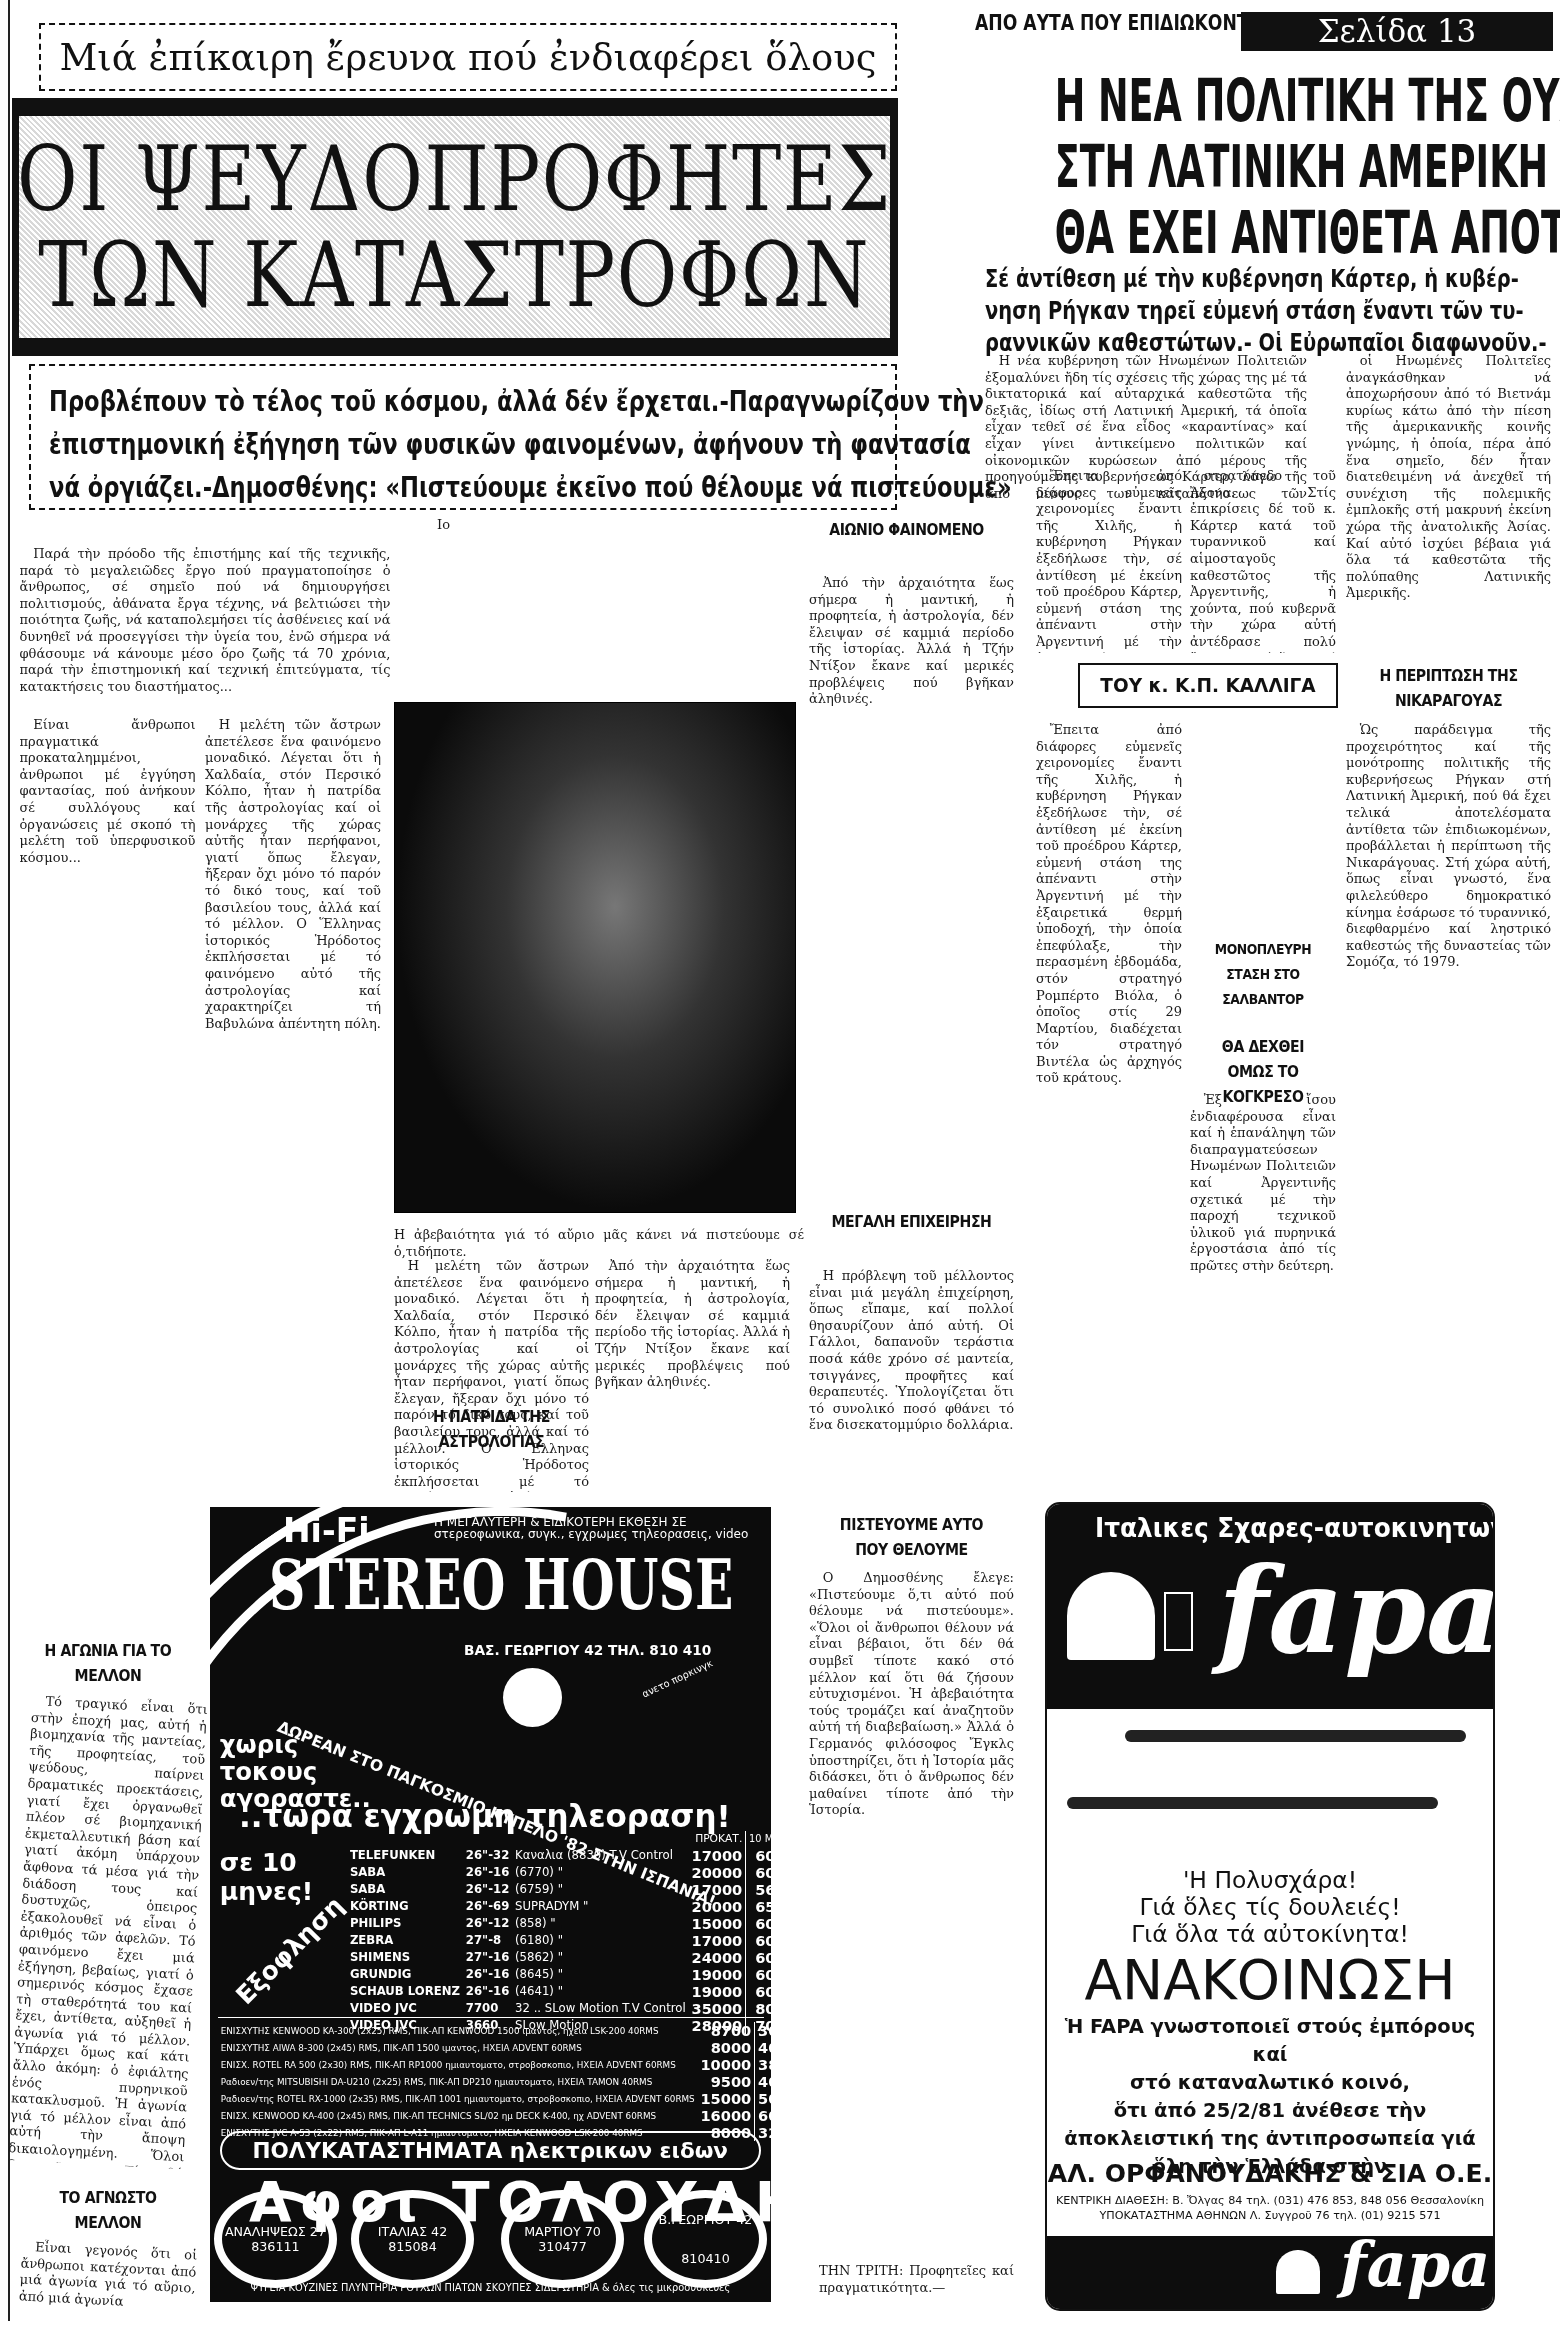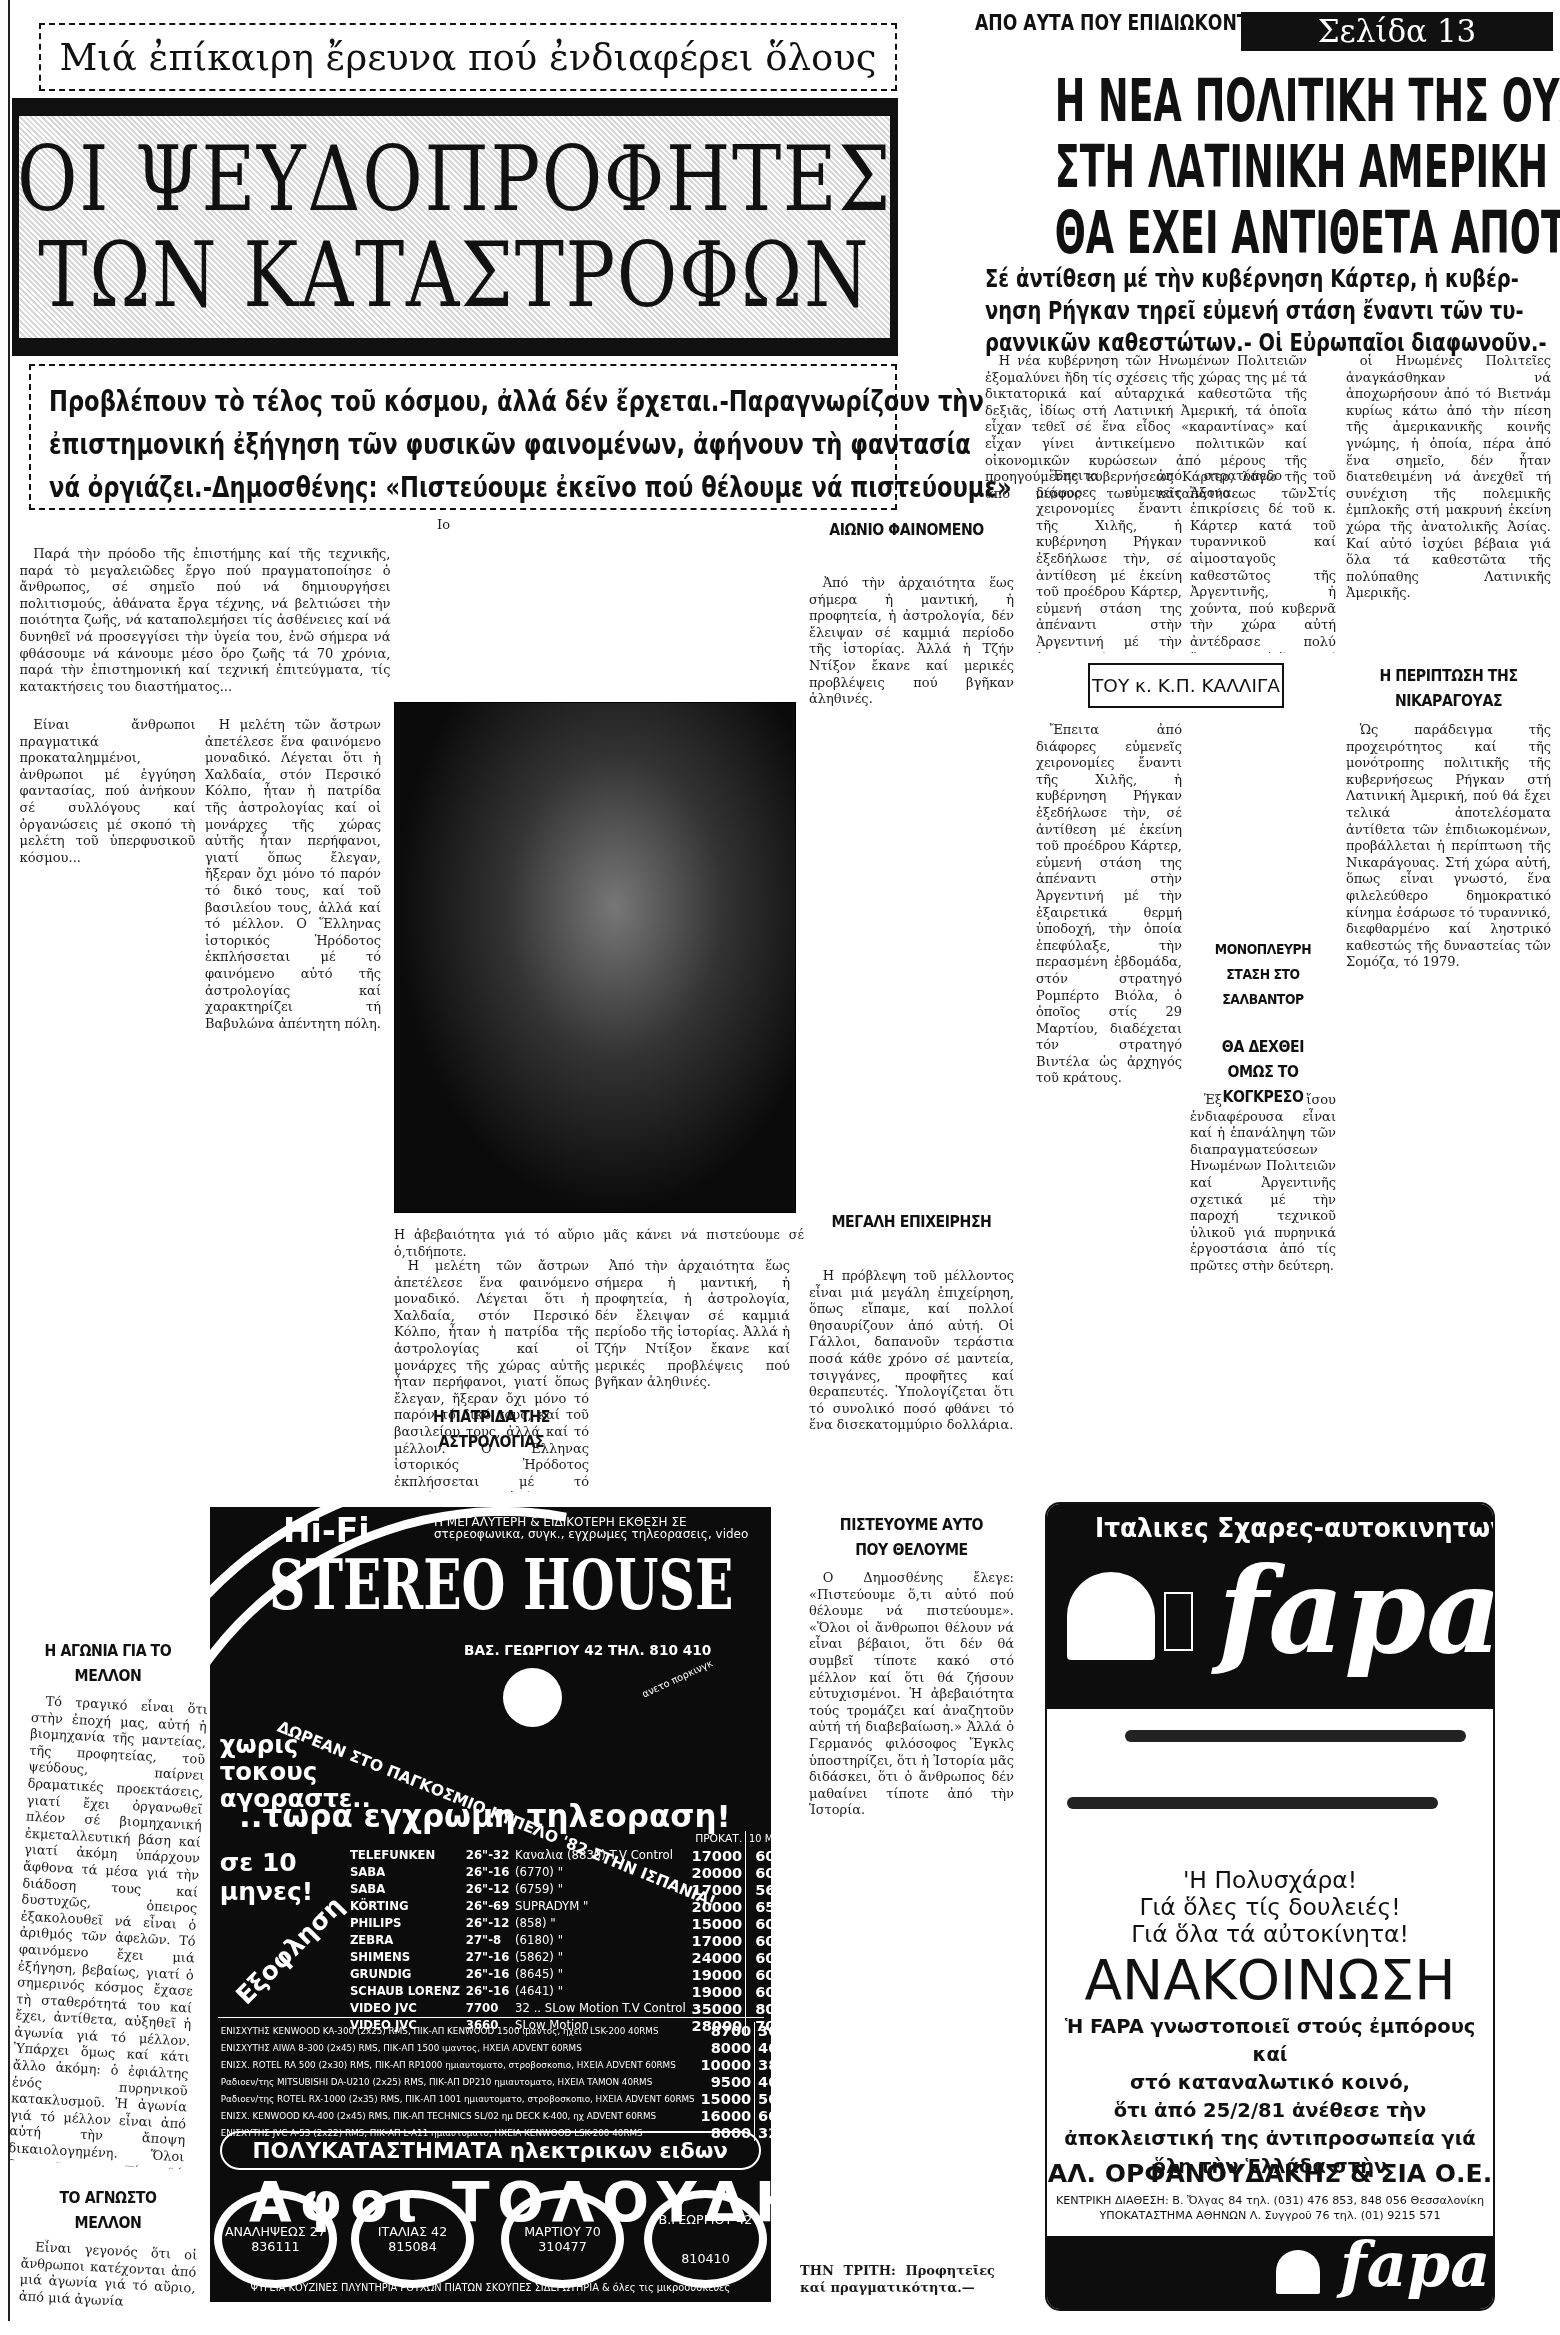--- a/index.html
+++ b/index.html
@@ -22,21 +22,21 @@
 
   
   #section-label { left: 975px; top: 9.8px; font-family: "DejaVu Sans", sans-serif; font-weight: bold; font-size: 21.5px; transform: scaleX(0.8); transform-origin: left; white-space: nowrap; }
   #page-tag { left: 1241px; top: 11.7px; width: 312px; height: 39px; background: #111; color: #fff; font-family: "DejaVu Serif", serif; font-size: 31px; display: flex; align-items: center; justify-content: center; }
   #right-headline { left: 938px; top: 68px; width: 614px; font-family: "DejaVu Sans", sans-serif; font-weight: bold; font-size: 59px; line-height: 66px; text-align: center; }
   #right-headline span { display: block; transform: scaleX(0.62); white-space: nowrap; }
   #right-deck { left: 985px; top: 263px; width: 527px; font-family: "DejaVu Sans", sans-serif; font-weight: bold; font-size: 24.4px; line-height: 32px; }
   #right-deck span { display: block; transform: scaleX(0.8); transform-origin: left; white-space: nowrap; }
 
   
-  #byline { left: 1078px; top: 663px; width: 196px; height: 45px; border: 2px solid #111; display: flex; align-items: center; justify-content: center; font-family: "DejaVu Sans", sans-serif; font-weight: normal; font-size: 18.5px; margin-left: 10px; }
+  #byline { left: 1078px; top: 663px; width: 260px; height: 45px; border: 2px solid #111; display: flex; align-items: center; justify-content: center; font-family: "DejaVu Sans", sans-serif; font-weight: bold; font-size: 18.5px; }
 
   
   #photo { left: 394px; top: 702px; width: 402px; height: 511px; background: radial-gradient(ellipse at 55% 40%, #777 0%, #333 35%, #0b0b0b 70%); border: 1px solid #000; }
   #photo-caption { left: 394px; top: 1227px; width: 410px; font-size: 12.7px; }
 
   
   #ad-stereo { left: 210px; top: 1507px; width: 561px; height: 795px; background: #0c0c0c; color: #fff; overflow: hidden; font-family: "DejaVu Sans", sans-serif; }
   #ad-stereo .arc { position: absolute; border: 9.8px solid #fff; border-radius: 50%; border-color: #fff transparent transparent transparent; }
   .ad-table { position: absolute; left: 137px; top: 324px; width: 419px; font-size: 11.7px; border-collapse: collapse; }
   .ad-table td { padding: 0 2.9px; height: 15.6px; font-weight: bold; white-space: nowrap; }
@@ -133,21 +133,21 @@
 </div>
 <div class="abs col-text" style="left:809px;top:1268px;width:205px;height:234px;overflow:hidden;">
   <p>Η πρόβλεψη τοῦ μέλλοντος εἶναι μιά μεγάλη ἐπιχείρηση, ὅπως εἴπαμε, καί πολλοί θησαυρίζουν ἀπό αὐτή. Οἱ Γάλλοι, δαπανοῦν τεράστια ποσά κάθε χρόνο σέ μαντεία, τσιγγάνες, προφῆτες καί θεραπευτές. Ὑπολογίζεται ὅτι τό συνολικό ποσό φθάνει τό ἕνα δισεκατομμύριο δολλάρια.</p>
 </div>
 <div class="abs" style="left:809px;top:1512px;width:205px;">
   <div class="subhead">ΠΙΣΤΕΥΟΥΜΕ ΑΥΤΟ ΠΟΥ ΘΕΛΟΥΜΕ</div>
 </div>
 <div class="abs col-text" style="left:809px;top:1570px;width:205px;height:624px;overflow:hidden;">
   <p>Ο Δημοσθένης ἔλεγε: «Πιστεύουμε ὅ,τι αὐτό πού θέλουμε νά πιστεύουμε». «Ὅλοι οἱ ἄνθρωποι θέλουν νά εἶναι βέβαιοι, ὅτι δέν θά συμβεῖ τίποτε κακό στό μέλλον καί ὅτι θά ζήσουν εὐτυχισμένοι. Ἡ ἀβεβαιότητα τούς τρομάζει καί ἀναζητοῦν αὐτή τή διαβεβαίωση.» Ἀλλά ὁ Γερμανός φιλόσοφος Ἔγκλς ὑποστηρίζει, ὅτι ἡ Ἱστορία μᾶς διδάσκει, ὅτι ὁ ἄνθρωπος δέν μαθαίνει τίποτε ἀπό τὴν Ἱστορία.</p>
 </div>
-<div class="abs col-text" style="left:800px;top:2263px;width:195px;font-weight:bold;">ΤΗΝ ΤΡΙΤΗ: Προφητεῖες καί πραγματικότητα.—</div>
+<div class="abs col-text" style="left:819px;top:2263px;width:195px;font-weight:normal;">ΤΗΝ ΤΡΙΤΗ: Προφητεῖες καί πραγματικότητα.—</div>
 
 <div class="abs col-text" style="left:985px;top:353px;width:322px;height:146px;overflow:hidden;">
   <p>Η νέα κυβέρνηση τῶν Ηνωμένων Πολιτειῶν ἐξομαλύνει ἤδη τίς σχέσεις τῆς χώρας της μέ τά δικτατορικά καί αὐταρχικά καθεστῶτα τῆς δεξιᾶς, ἰδίως στή Λατινική Ἀμερική, τά ὁποῖα εἶχαν τεθεῖ σέ ἕνα εἶδος «καραντίνας» καί εἶχαν γίνει ἀντικείμενο πολιτικῶν καί οἰκονομικῶν κυρώσεων ἀπό μέρους τῆς προηγούμενης κυβερνήσεως Κάρτερ, λόγω τῆς ἀπό μέρους των καταπατήσεως τῶν ἀνθρωπίνων δικαιωμάτων. Στίς ἀρχές Φεβρουαρίου ἐπισκέφθηκε τὴν Οὐάσιγκτον ὁ πρόεδρος τῆς Νοτίου Κορέας. Ἀλλ' ἡ μεταστροφή τῆς Οὐάσιγκτον εἶναι αἰσθητή ἀπέναντι στά καθεστῶτα τῆς Λατινικῆς Ἀμερικῆς.</p>
 </div>
 <div class="abs col-text" style="left:1036px;top:468px;width:146px;height:185px;overflow:hidden;">
   <p>Ἔπειτα ἀπό διάφορες εὐμενεῖς χειρονομίες ἔναντι τῆς Χιλῆς, ἡ κυβέρνηση Ρήγκαν ἐξεδήλωσε τὴν, σέ ἀντίθεση μέ ἐκείνη τοῦ προέδρου Κάρτερ, εὐμενή στάση της ἀπέναντι στὴν Ἀργεντινή μέ τὴν ἐξαιρετικά θερμή ὑποδοχή, τὴν ὁποία ἐπεφύλαξε, τὴν περασμένη ἑβδομάδα, στόν στρατηγό Ρομπέρτο Βιόλα, ὁ ὁποῖος στίς 29 Μαρτίου, διαδέχεται τόν στρατηγό Βιντέλα ὡς ἀρχηγός τοῦ κράτους.</p>
 </div>
 <div class="abs col-text" style="left:1190px;top:468px;width:146px;height:185px;overflow:hidden;">
   <p>στρατόπεδο τοῦ Ἄξονα. Στίς ἐπικρίσεις δέ τοῦ κ. Κάρτερ κατά τοῦ τυραννικοῦ καί αἱμοσταγοῦς καθεστῶτος τῆς Ἀργεντινῆς, ἡ χούντα, πού κυβερνᾶ τὴν χώρα αὐτή ἀντέδρασε πολύ ἔντονα. Καί ὅταν, τό 1980, ὁ Λευκός Οἶκος ἐζήτησε ἀπό τὴν Ἀργεντινή νά ἐφαρμόσει τὴν ἀναστολή πωλήσεων σιτηρῶν στή Σοβιετική Ἕνωση, τό καθεστώς τοῦ Μπουένος Ἄιρες ἀρνήθηκε ἀπερίσκεπτα καί σέ ὑβριστικό τόνο.</p>
 </div>

